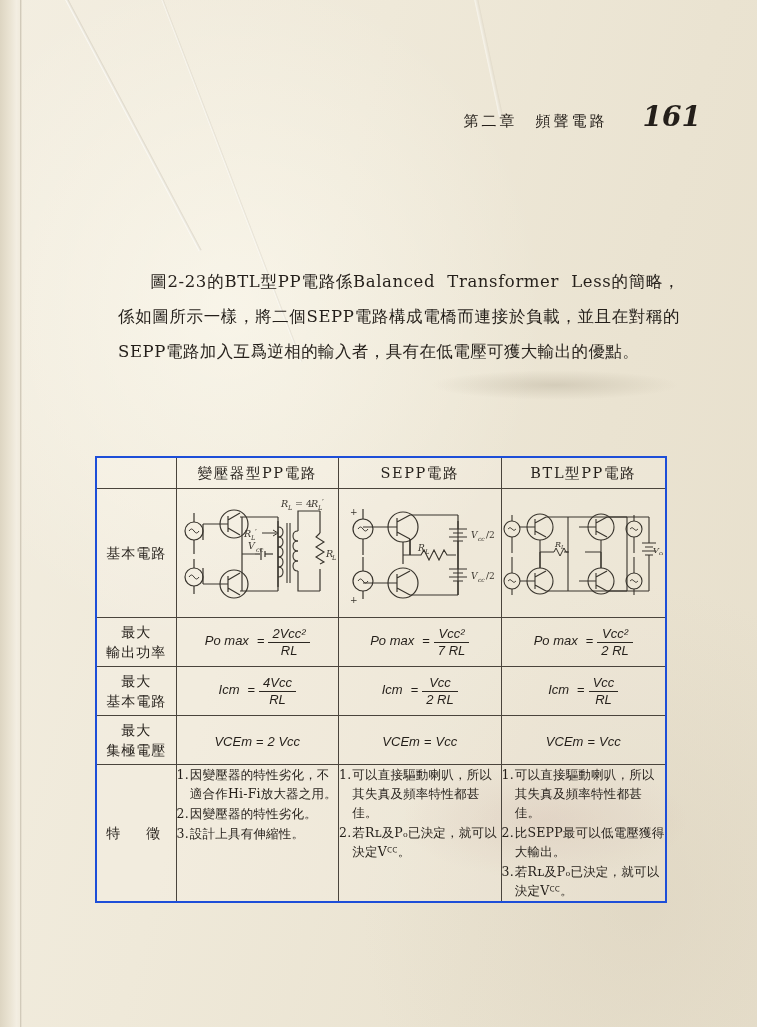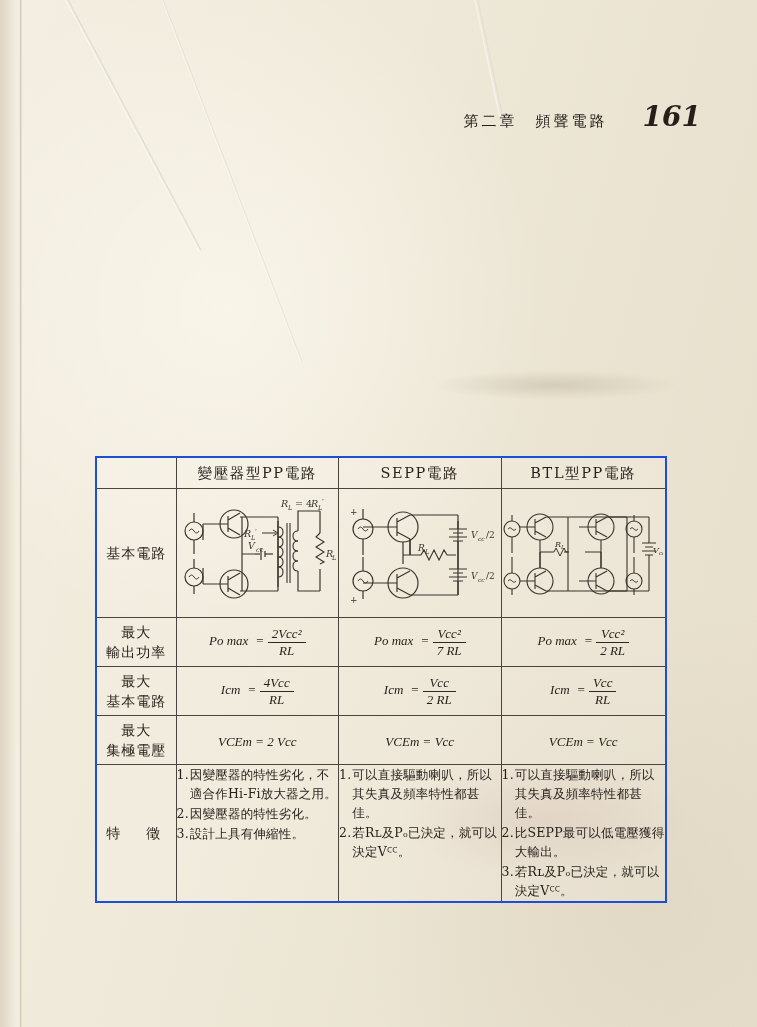--- a/index.html
+++ b/index.html
@@ -97,21 +97,21 @@
     font-size:12.5px;line-height:19px;letter-spacing:.2px;text-align:left;
   }
   .feat{display:flex;gap:1px;margin-bottom:1px;}
   .feat .n{flex:0 0 auto;font-family:"DejaVu Serif",serif;}
   .feat .t{flex:1 1 auto;}
   .spaced{letter-spacing:6px;}
 
   
   .fml{
     display:inline-block;
-    font-family:Liberation Serif, serif;
+    font-family:Liberation Sans, sans-serif;
     font-style:italic;font-size:13px;white-space:nowrap;
   }
   .fml .lhs{margin-right:4px;}
   .fml .eq{margin:0 4px;font-style:normal;}
   .frac{display:inline-block;vertical-align:middle;text-align:center;}
   .frac .num{display:block;padding:0 4px 1px 4px;border-bottom:1.2px solid #2c2822;line-height:14px;}
   .frac .den{display:block;padding:1px 4px 0 4px;line-height:14px;}
 
   
   .circ{display:block;margin:0 auto;opacity:.93;}
@@ -128,20 +128,23 @@
 <div id="smudge2"></div>
 
 <div id="page">
 
   <div class="header">
     <span class="chap">第二章　頻聲電路</span>
     <span class="pno">161</span>
   </div>
 
 
+  <div class="para" id="p2">
+    <span class="ind"></span>圖<span class="lat">2-23</span>的<span class="lat">BTL</span>型<span class="lat">PP</span>電路係<span class="lat">Balanced&nbsp; Transformer&nbsp; Less</span>的簡略，係如圖所示一樣，將二個<span class="lat">SEPP</span>電路構成電橋而連接於負載，並且在對稱的<span class="lat">SEPP</span>電路加入互爲逆相的輸入者，具有在低電壓可獲大輸出的優點。
+  </div>
 
   <table id="table">
     <tbody>
         <tr>
       <th class="rowlabel hcell"></th>
       <th class="hcell colw1">變壓器型PP電路</th>
       <th class="hcell colw2">SEPP電路</th>
       <th class="hcell colw3">BTL型PP電路</th>
     </tr>
 

